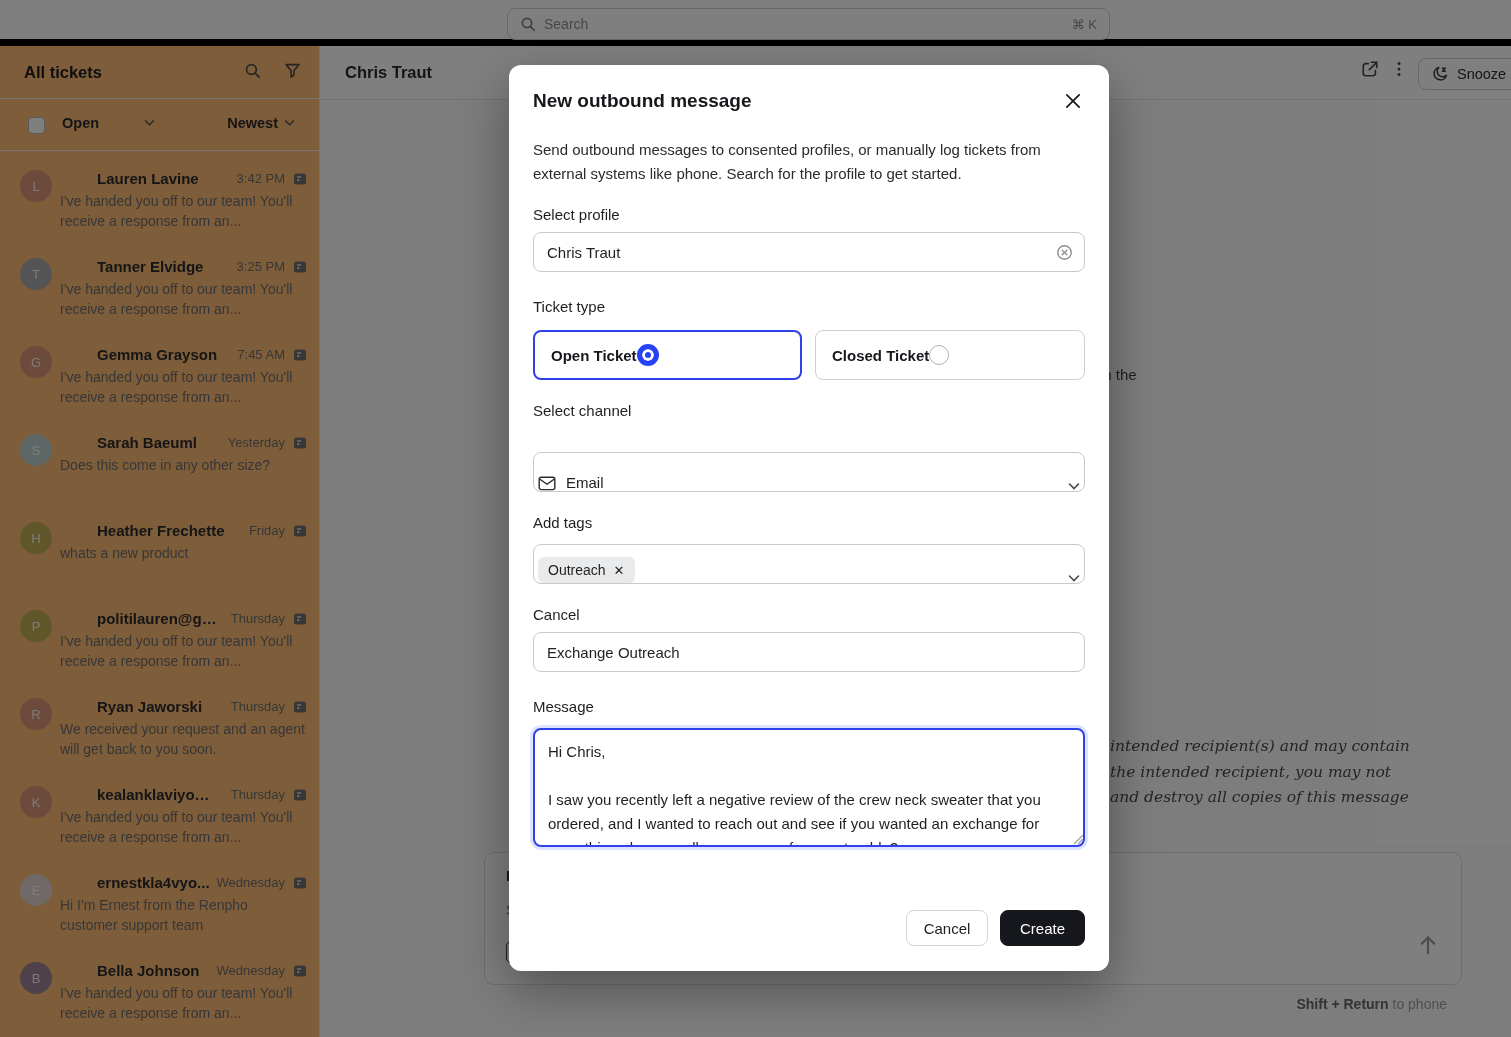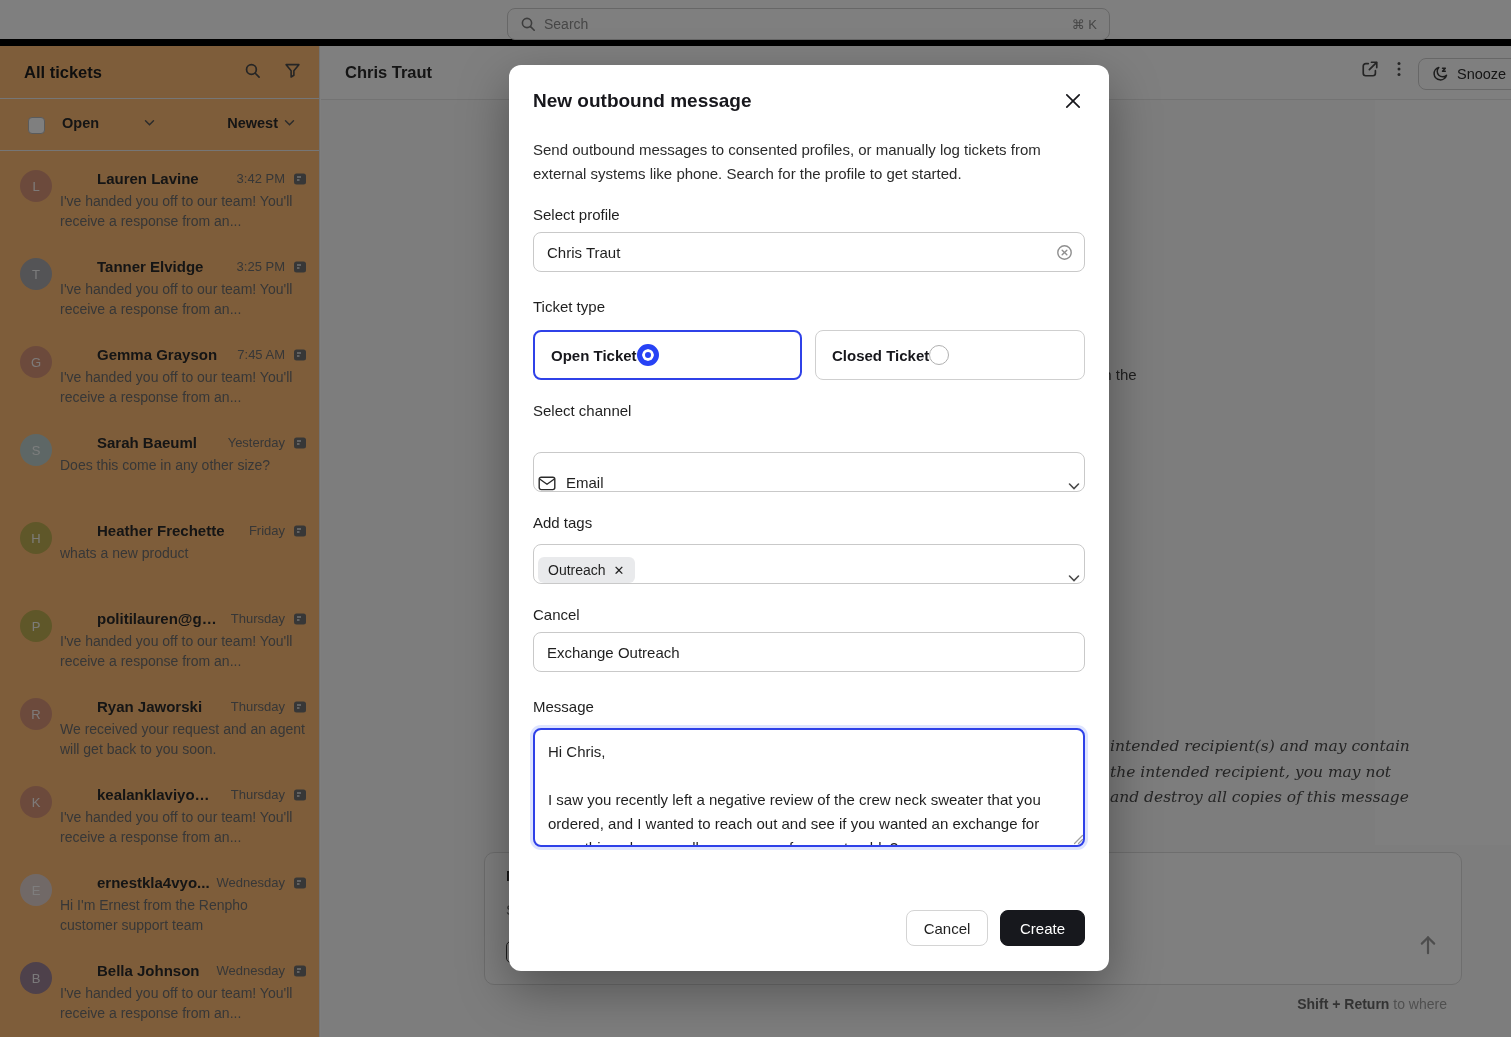--- a/index.html
+++ b/index.html
@@ -338,21 +338,21 @@
       <span class="composer-frag-b">N</span>
       <span class="composer-frag-s">S</span>
       <span class="composer-sq"></span>
       <span class="send-arrow">
         <svg width="22" height="22" viewBox="0 0 16 16" fill="none" stroke="currentColor" stroke-width="1.6" stroke-linecap="round" stroke-linejoin="round">
             <line x1="8" y1="14" x2="8" y2="2.5"></line>
             <path d="M3.5 7L8 2.5 12.5 7"></path>
           </svg>
       </span>
     </div>
-    <div class="send-hint"><b>Shift + Return</b><span> to where</span></div>
+    <div class="send-hint"><b>Shift + Return</b><span> to phone</span></div>
   </main>
 
   <div class="overlay"></div>
 
   <div class="modal">
     <div class="m-title">New outbound message</div>
     <button class="m-close icon-btn">
       <svg width="18" height="18" viewBox="0 0 16 16" fill="none" stroke="#17171c" stroke-width="1.5" stroke-linecap="round">
           <line x1="2.5" y1="2.5" x2="13.5" y2="13.5"></line>
           <line x1="13.5" y1="2.5" x2="2.5" y2="13.5"></line>

